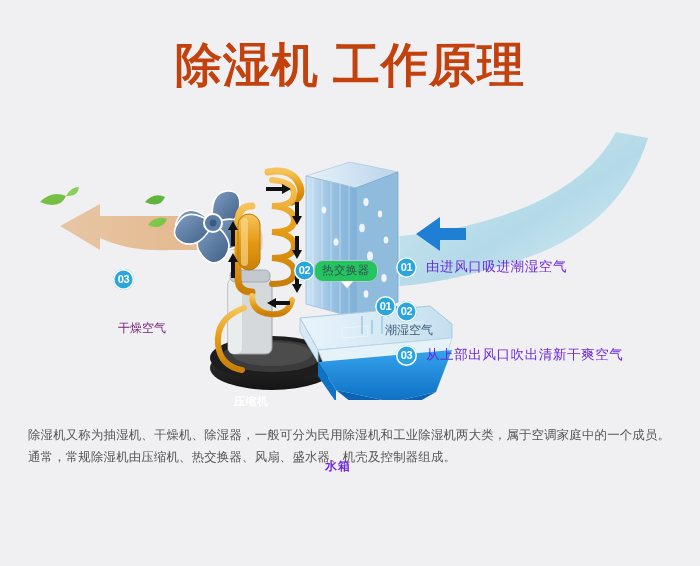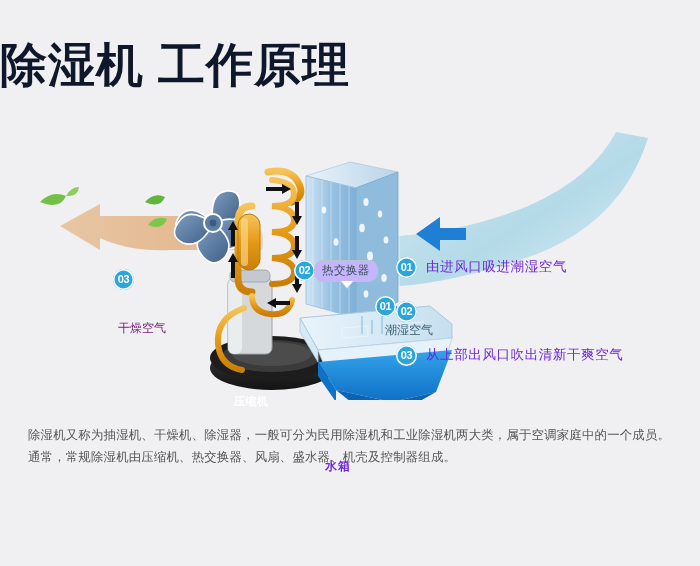--- a/index.html
+++ b/index.html
@@ -20,24 +20,25 @@
     width: 700px;
     height: 566px;
   }
 
   
   .title {
     position: absolute;
     left: 0;
     top: 34px;
     width: 700px;
+    text-align: center;
     font-size: 47px;
     font-weight: bold;
     letter-spacing: 1px;
-    color: #0f172a;
+    color: #c2410c;
     white-space: nowrap;
   }
   .title .t-part2 { margin-left: 14px; }
 
   
   .stage {
     position: absolute;
     left: 0;
     top: 110px;
     width: 700px;
@@ -74,21 +75,21 @@
 
   .badge-03 { left: 113px; top: 159px; }
   .badge-02 { left: 294px; top: 150px; }
   .badge-01 { left: 375px; top: 186px; }
 
   
   .bubble {
     position: absolute;
     left: 314px;
     top: 150px;
-    background: #c4b5fd;
+    background: #22c55e;
     border: 1px solid #b9c6ce;
     border-radius: 9px;
     padding: 2px 7px 3px 7px;
     font-size: 11.5px;
     color: #3c4c57;
     white-space: nowrap;
     letter-spacing: 0.4px;
   }
   .bubble::after {
     content: "";

